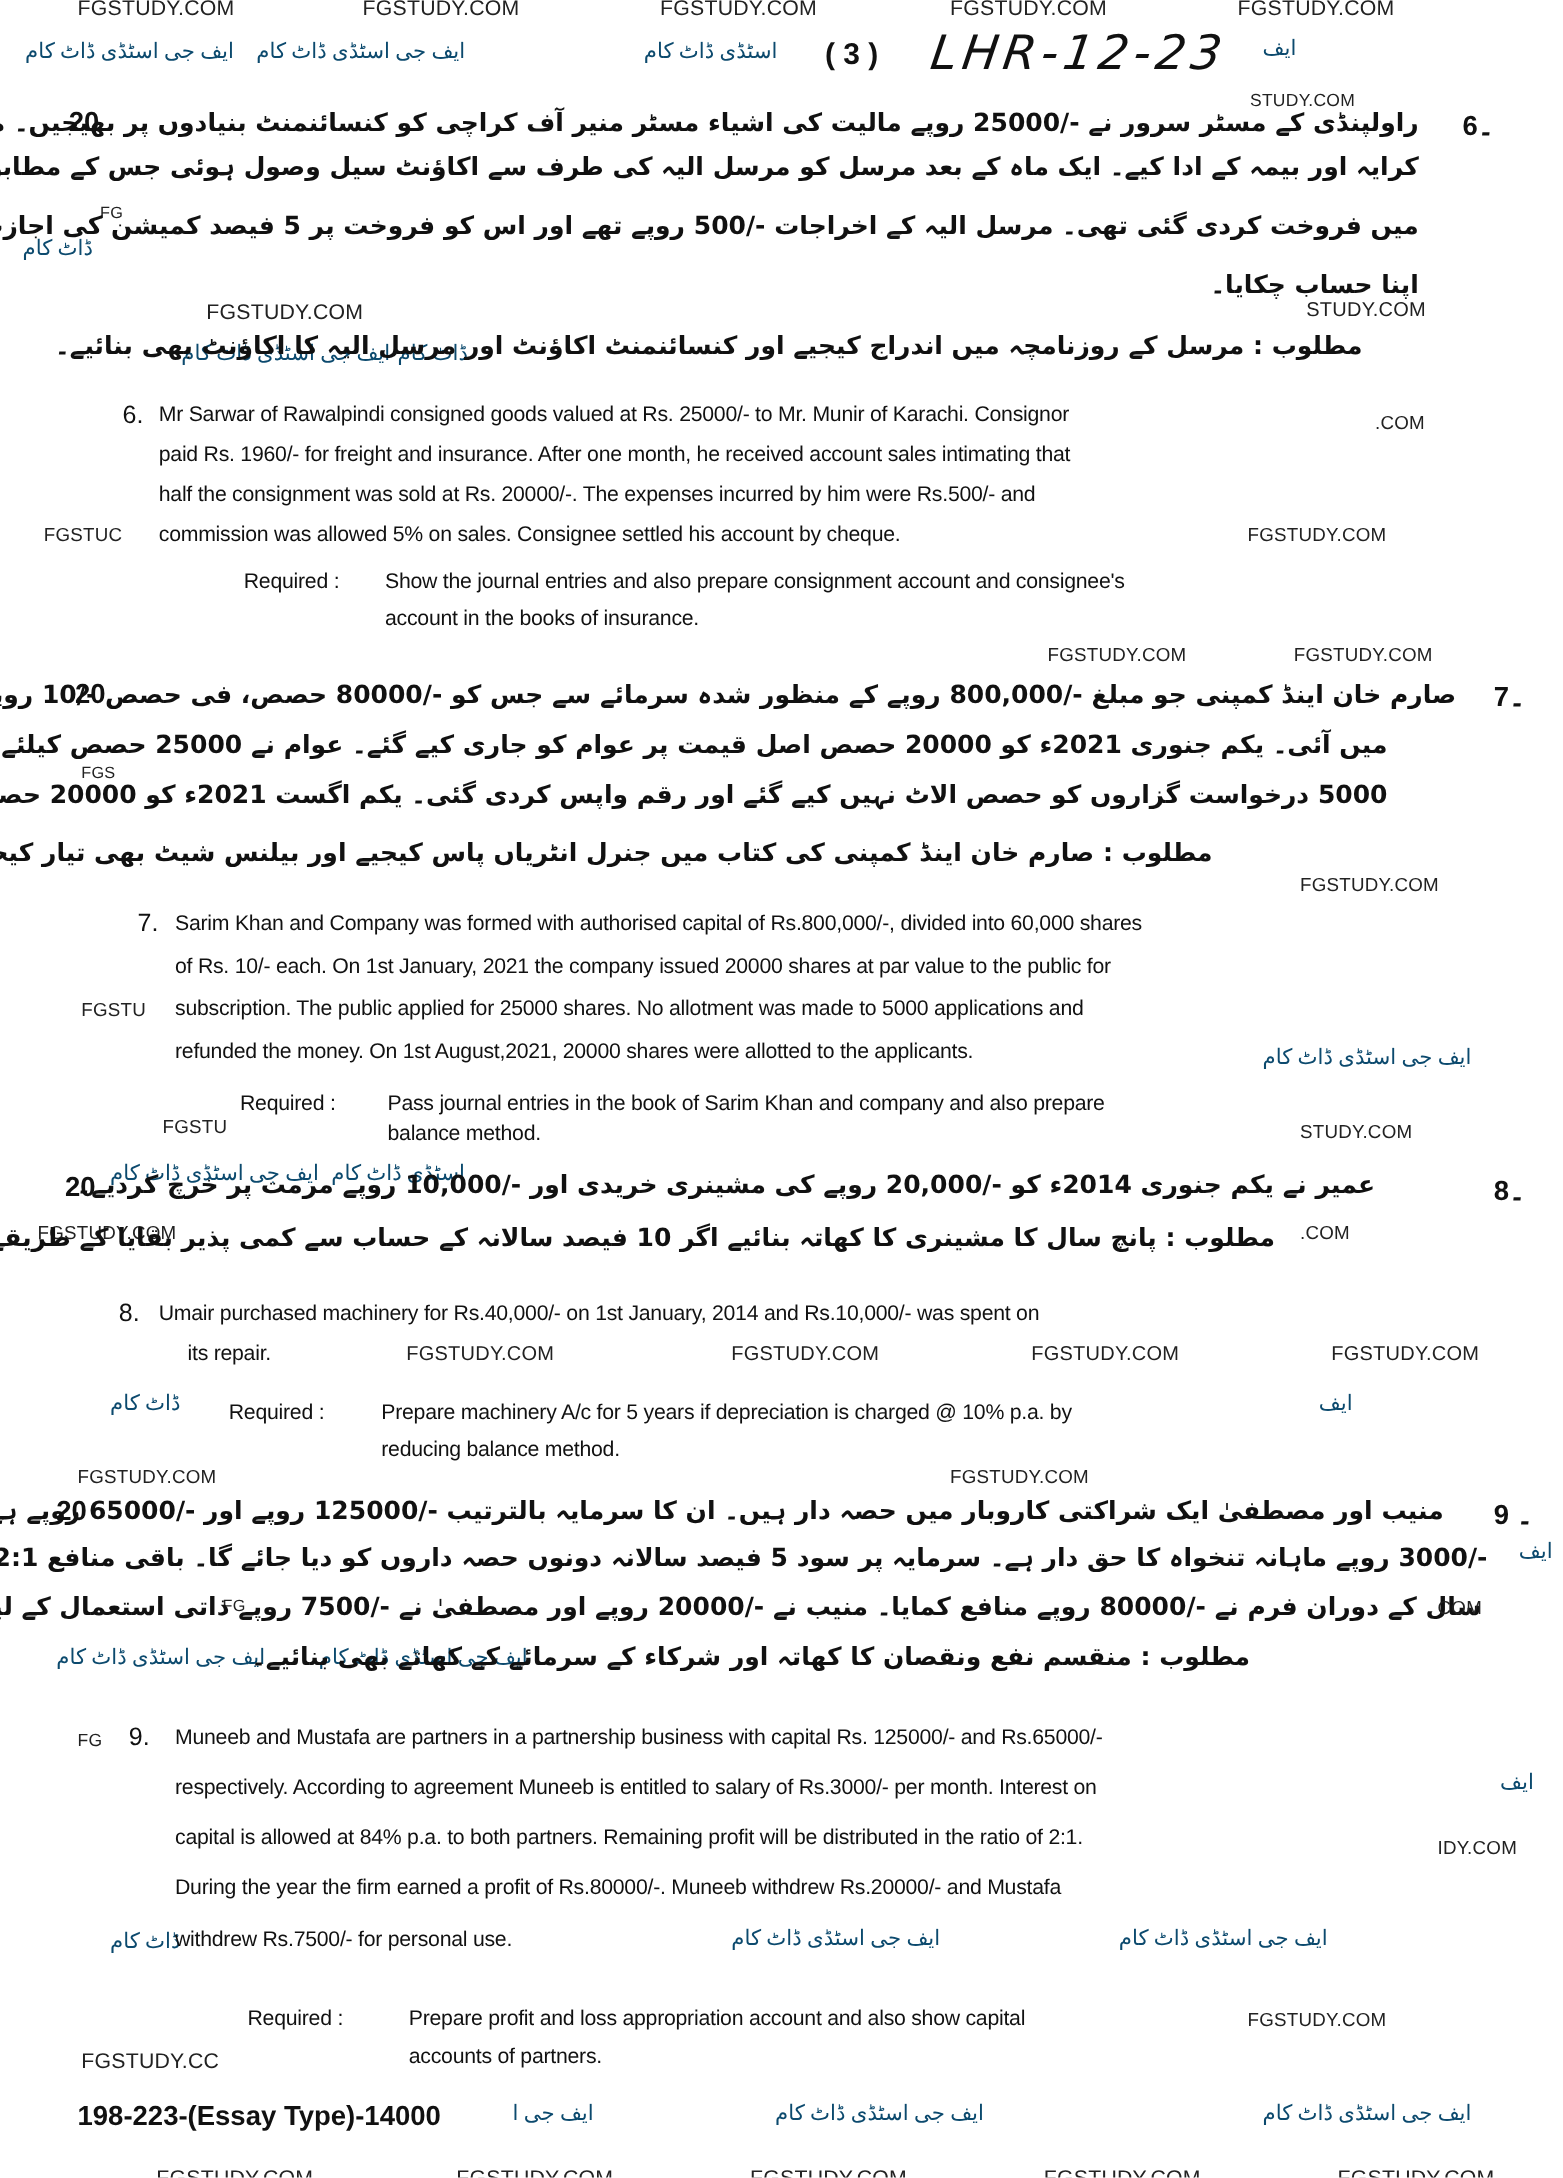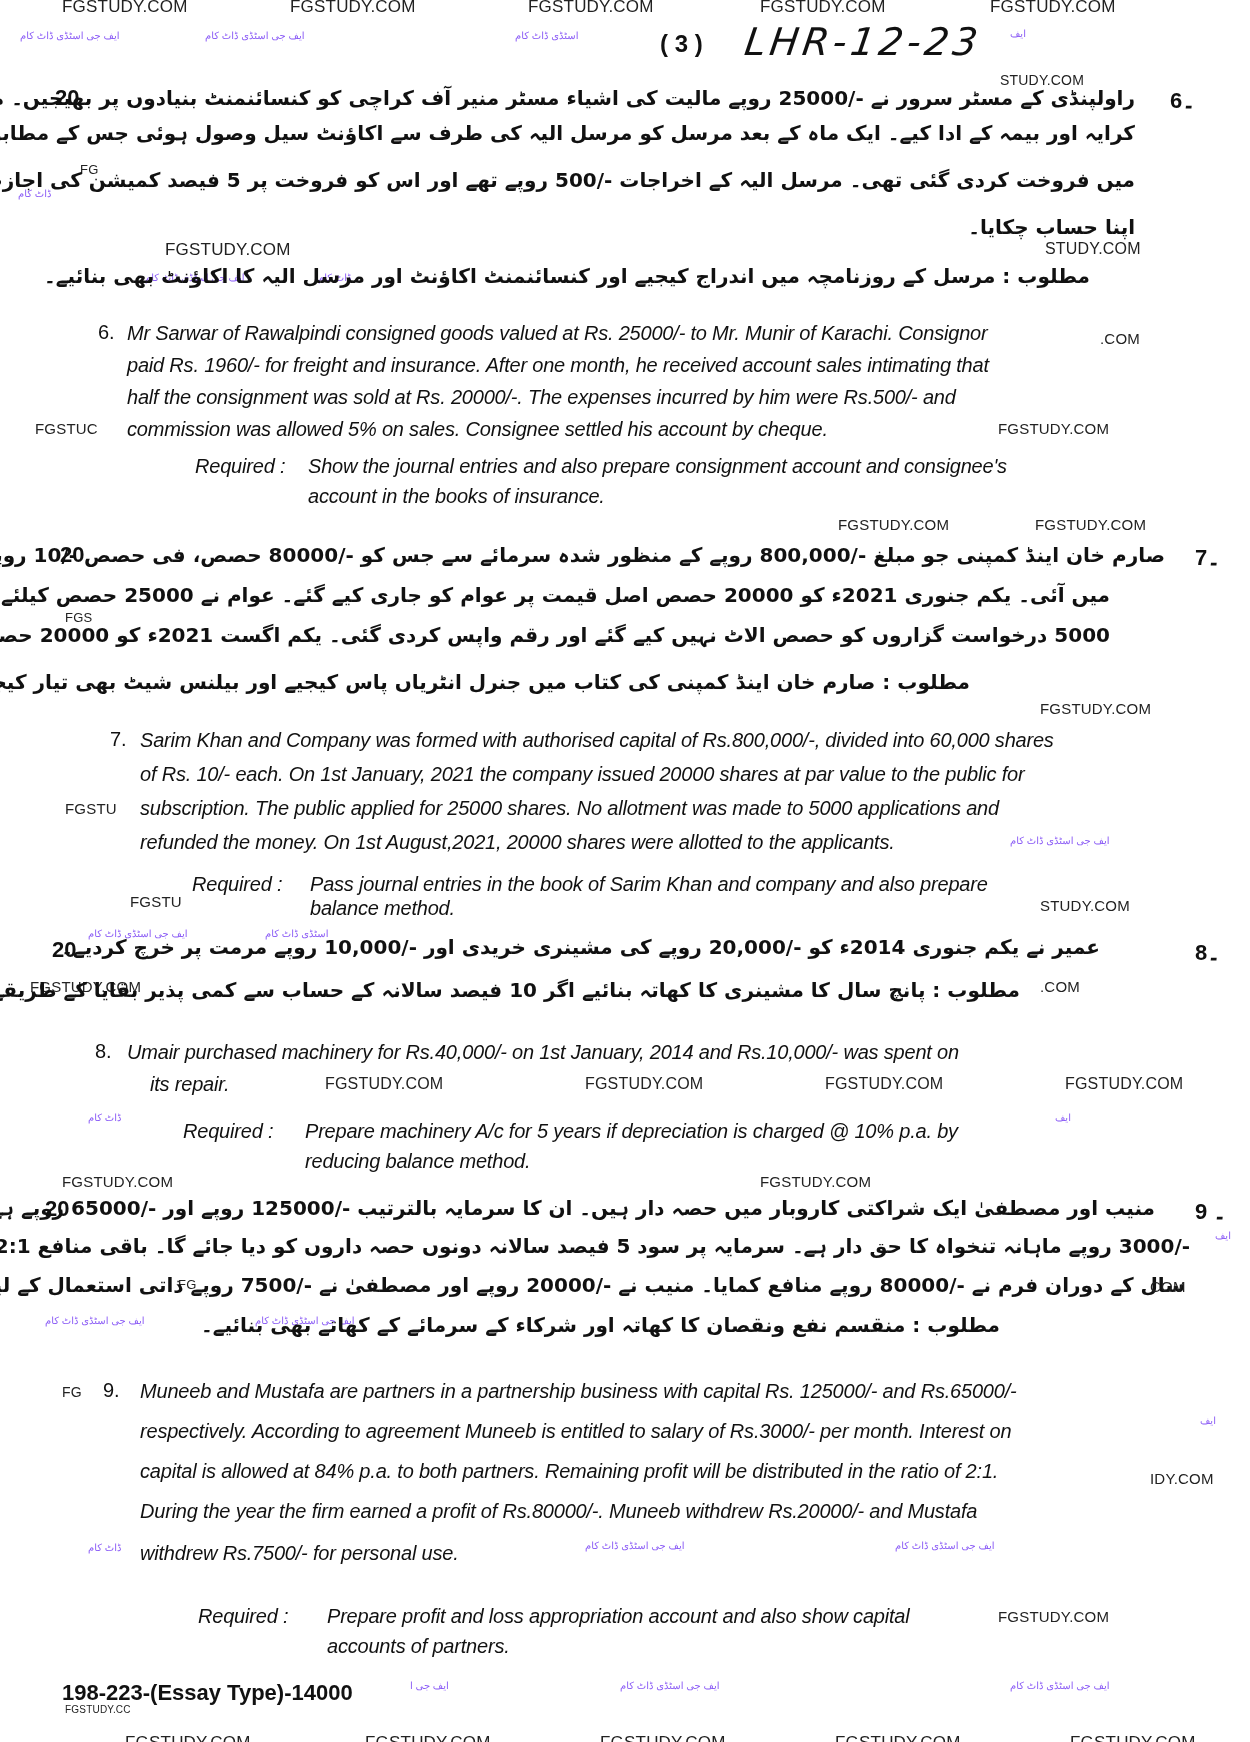--- a/index.html
+++ b/index.html
@@ -2,29 +2,28 @@
 <html><head>
 <meta charset="utf-8">
 <style>
   html, body { margin: 0; padding: 0; background: #ffffff; }
   body {
     width: 1250px; height: 1742px; position: relative; overflow: hidden;
     font-family: "Liberation Sans", sans-serif; color: #111;
   }
   .abs { position: absolute; white-space: nowrap; }
   .wm { font-family: "Liberation Sans", sans-serif; font-size: 17px; color: #222; letter-spacing: 0.2px; }
-  .wm-ur { font-family: Liberation Sans, sans-serif; font-size: 10px; color: #8b5cf6; direction: rtl; }
+  .wm-ur { font-family: Liberation Serif, serif; font-size: 17px; color: #0c4a6e; direction: rtl; }
   .ur {
     font-family: "DejaVu Sans", sans-serif; font-size: 20px; font-weight: bold;
     direction: rtl; text-align: right; color: #111;
   }
   .en {
-    font-family: "Liberation Sans", sans-serif; font-size: 20px; color: #111;
+    font-family: "Liberation Sans", sans-serif; font-size: 17px; color: #111;
     letter-spacing: -0.2px;
-    font-style: italic;
   }
   .qnum { font-family: "Liberation Sans", sans-serif; font-size: 22px; font-weight: bold; }
   .marks { font-family: "Liberation Sans", sans-serif; font-size: 22px; font-weight: bold; }
   .hand {
     font-family: "DejaVu Sans", sans-serif; font-size: 38px; font-style: italic;
     letter-spacing: 4px; transform: skewX(-8deg);
   }
   .pagenum { font-family: "Liberation Sans", sans-serif; font-size: 24px; font-weight: bold; }
   .footer-code { font-family: "Liberation Sans", sans-serif; font-size: 22px; font-weight: bold; }
 </style>
@@ -152,21 +151,21 @@
   <div class="abs en" style="left:140px;top:1420px">respectively.  According to agreement Muneeb is entitled to salary of Rs.3000/- per month. Interest on</div>
   <span class="abs wm-ur" style="left:1200px;top:1415px">ایف</span>
   <div class="abs en" style="left:140px;top:1460px">capital is allowed at 84% p.a. to both partners.  Remaining profit will be distributed in the ratio of 2:1.</div>
   <span class="abs wm" style="left:1150px;top:1470px;font-size:15px">IDY.COM</span>
   <div class="abs en" style="left:140px;top:1500px">During the year the firm earned a profit of Rs.80000/-. Muneeb withdrew Rs.20000/- and Mustafa</div>
   <span class="abs wm-ur" style="left:88px;top:1542px">ڈاٹ کام</span>
   <div class="abs en" style="left:140px;top:1542px">withdrew Rs.7500/- for personal use.</div>
   <span class="abs wm-ur" style="left:585px;top:1540px">ایف جی اسٹڈی ڈاٹ کام</span>
   <span class="abs wm-ur" style="left:895px;top:1540px">ایف جی اسٹڈی ڈاٹ کام</span>
 
-  <span class="abs wm" style="left:65px;top:1704px;font-size:10px">FGSTUDY.CC</span>
+  <span class="abs wm" style="left:65px;top:1639px;font-size:17px">FGSTUDY.CC</span>
   <span class="abs en" style="left:198px;top:1605px">Required :</span>
   <div class="abs en" style="left:327px;top:1605px">Prepare profit and loss appropriation account and also show capital</div>
   <span class="abs wm" style="left:998px;top:1608px;font-size:15px">FGSTUDY.COM</span>
   <div class="abs en" style="left:327px;top:1635px">accounts of partners.</div>
 </section>
 
 <footer>
   <span class="abs footer-code" style="left:62px;top:1680px">198-223-(Essay Type)-14000</span>
   <span class="abs wm-ur" style="left:410px;top:1680px">ایف جی ا</span>
   <span class="abs wm-ur" style="left:620px;top:1680px">ایف جی اسٹڈی ڈاٹ کام</span>

